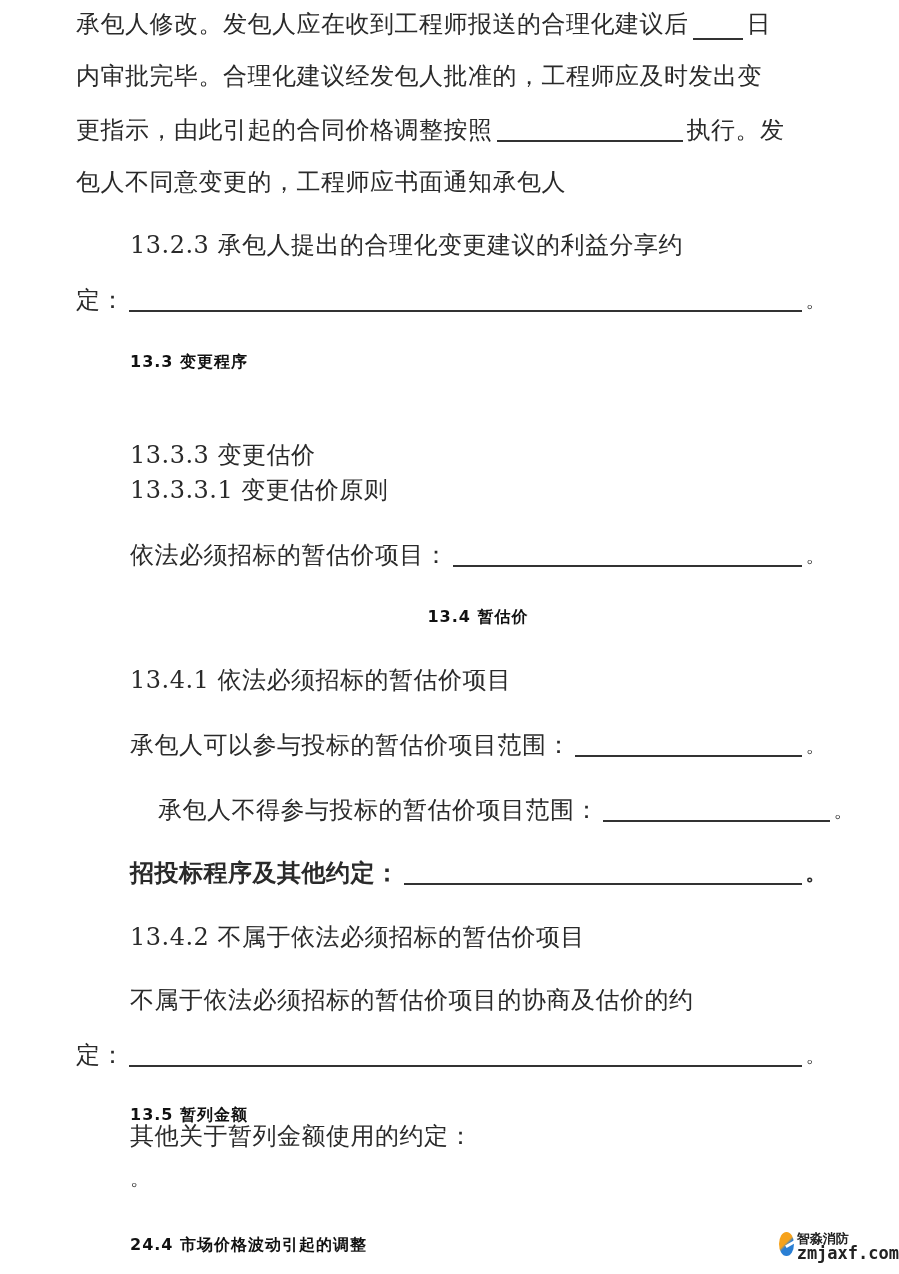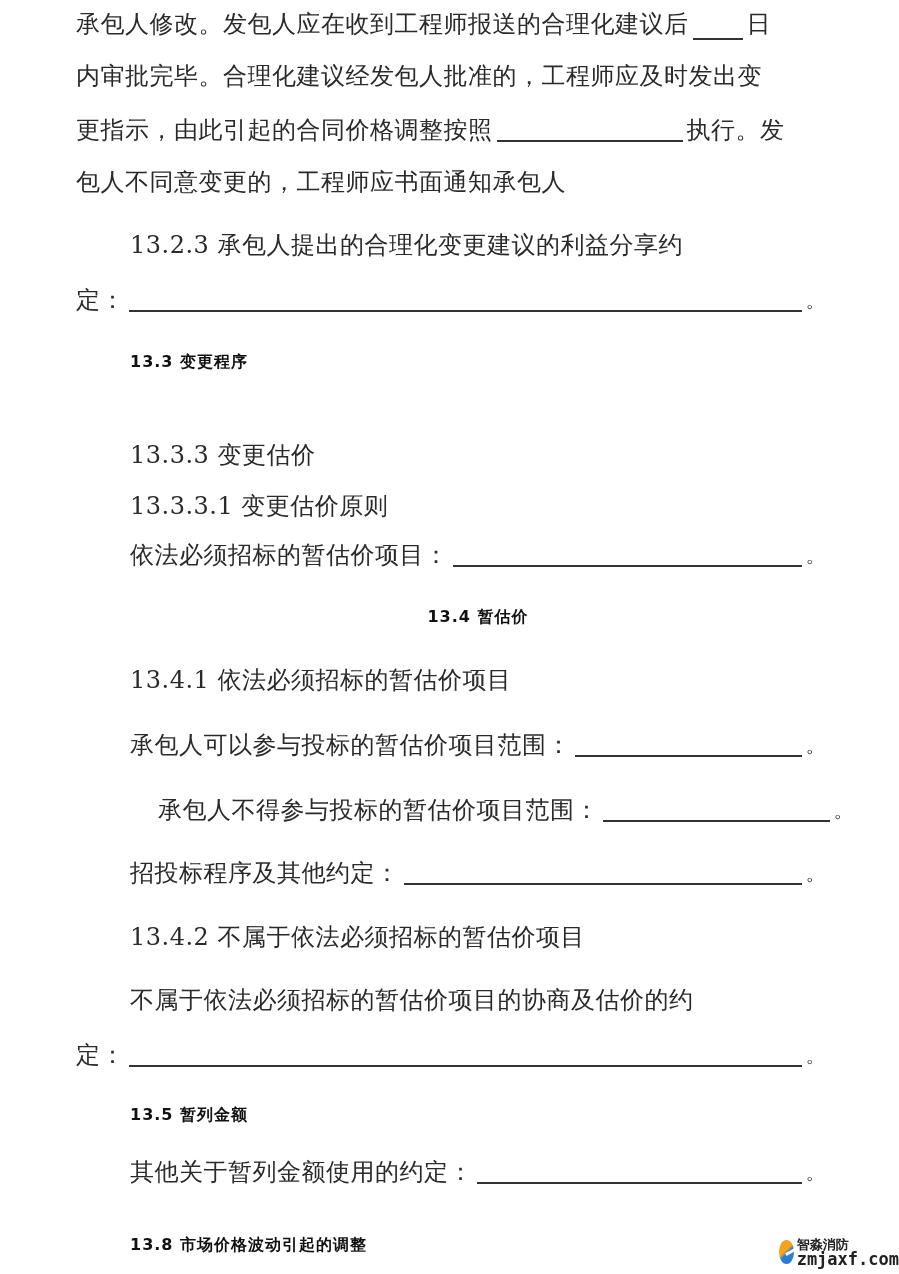--- a/index.html
+++ b/index.html
@@ -62,21 +62,21 @@
     .period {
       font-size: 20px;
     }
     .watermark {
       position: absolute;
       left: 779px;
       top: 1232px;
       width: 120px;
       height: 40px;
       display: flex;
-      align-items: center;
+      align-items: flex-start;
     }
     .wm-logo {
       width: 24px;
       height: 24px;
       border-radius: 50%;
       background: linear-gradient(135deg, #f6a21b 0%, #f6a21b 45%, #2a7fd4 55%, #2a7fd4 100%);
       position: relative;
       margin-right: 3px;
     }
     .wm-logo::after {
@@ -129,62 +129,62 @@
   <div class="line fill-row" style="top:280px;">
     <span>定：</span>
     <span class="grow"></span>
     <span class="period">。</span>
   </div>
 
   <div class="line indent heading" style="top:342px;">13.3 变更程序</div>
 
   <div class="line indent" style="top:407px;margin-top:28px;">13.3.3 变更估价</div>
 
-  <div class="line indent" style="top:470px;margin-top:16px;">13.3.3.1 变更估价原则</div>
+  <div class="line indent" style="top:470px;">13.3.3.1 变更估价原则</div>
   <div class="line indent fill-row" style="top:535px;">
     <span>依法必须招标的暂估价项目：</span>
     <span class="grow"></span>
     <span class="period">。</span>
   </div>
 
   <div class="line indent heading" style="top:597px;text-align:center;">13.4 暂估价</div>
 
   <div class="line indent" style="top:660px;">13.4.1 依法必须招标的暂估价项目</div>
   <div class="line indent fill-row" style="top:725px;">
     <span>承包人可以参与投标的暂估价项目范围：</span>
     <span class="grow"></span>
     <span class="period">。</span>
   </div>
   <div class="line indent fill-row" style="top:790px;margin-left:28px;">
     <span>承包人不得参与投标的暂估价项目范围：</span>
     <span class="grow"></span>
     <span class="period">。</span>
   </div>
-  <div class="line indent fill-row" style="top:853px;">
+  <div class="line indent fill-row" style="top:853px;font-weight:bold;">
     <span>招投标程序及其他约定：</span>
     <span class="grow"></span>
     <span class="period">。</span>
   </div>
 
   <div class="line indent" style="top:917px;">13.4.2 不属于依法必须招标的暂估价项目</div>
   <div class="line indent" style="top:980px;">不属于依法必须招标的暂估价项目的协商及估价的约</div>
   <div class="line fill-row" style="top:1035px;">
     <span>定：</span>
     <span class="grow"></span>
     <span class="period">。</span>
   </div>
 
   <div class="line indent heading" style="top:1095px;">13.5 暂列金额</div>
-  <div class="line indent fill-row" style="top:1152px;">
+  <div class="line indent fill-row" style="top:1116px;flex-direction:column;">
     <span>其他关于暂列金额使用的约定：</span>
     <span class="grow"></span>
     <span class="period">。</span>
   </div>
 
-  <div class="line indent heading" style="top:1225px;">13.8 市场价格波动引起的调整</div>
+  <div class="line indent heading" style="top:1225px;">24.4 市场价格波动引起的调整</div>
 
   <div class="watermark">
     <span class="wm-logo"></span>
     <span class="wm-text">
       <span class="wm-cn">智淼消防</span>
       <span class="wm-url">zmjaxf.com</span>
     </span>
   </div>
 
 </div>

